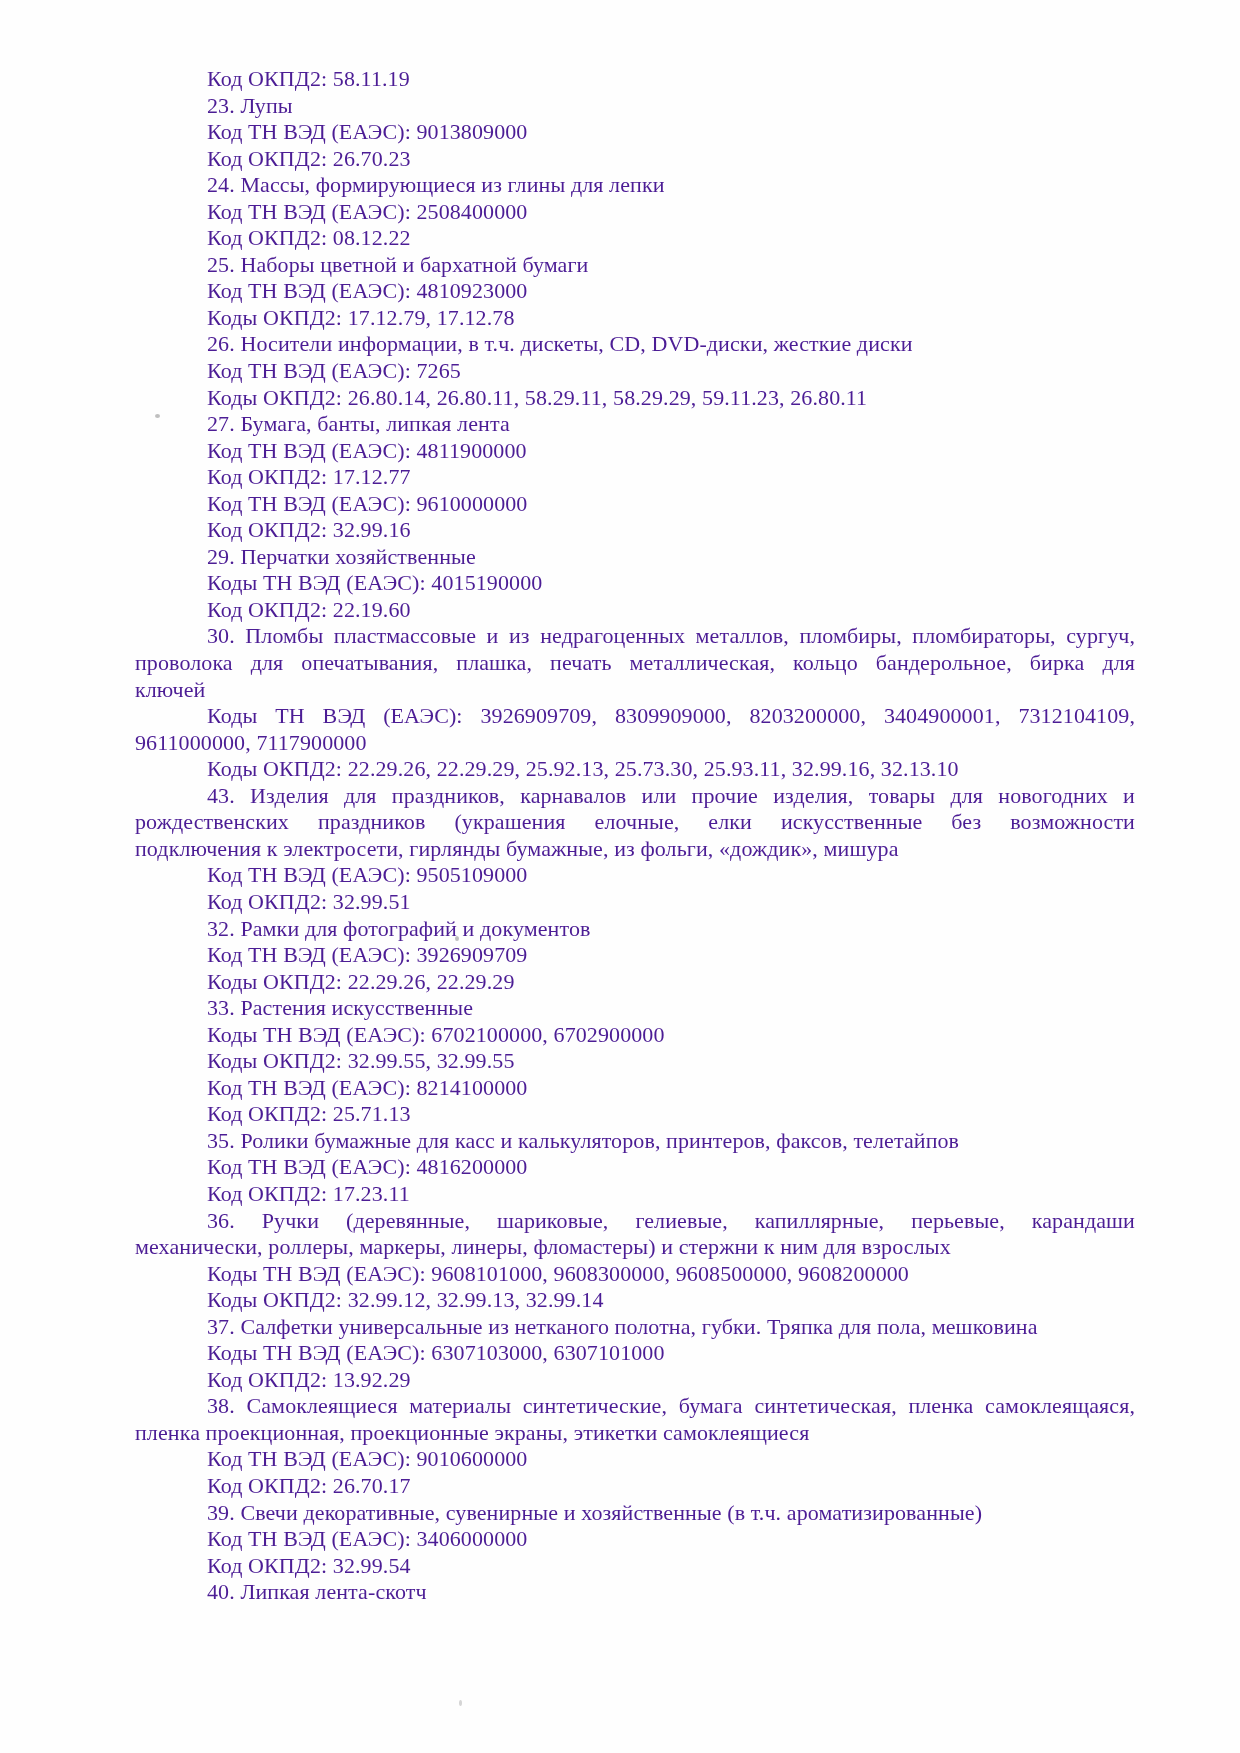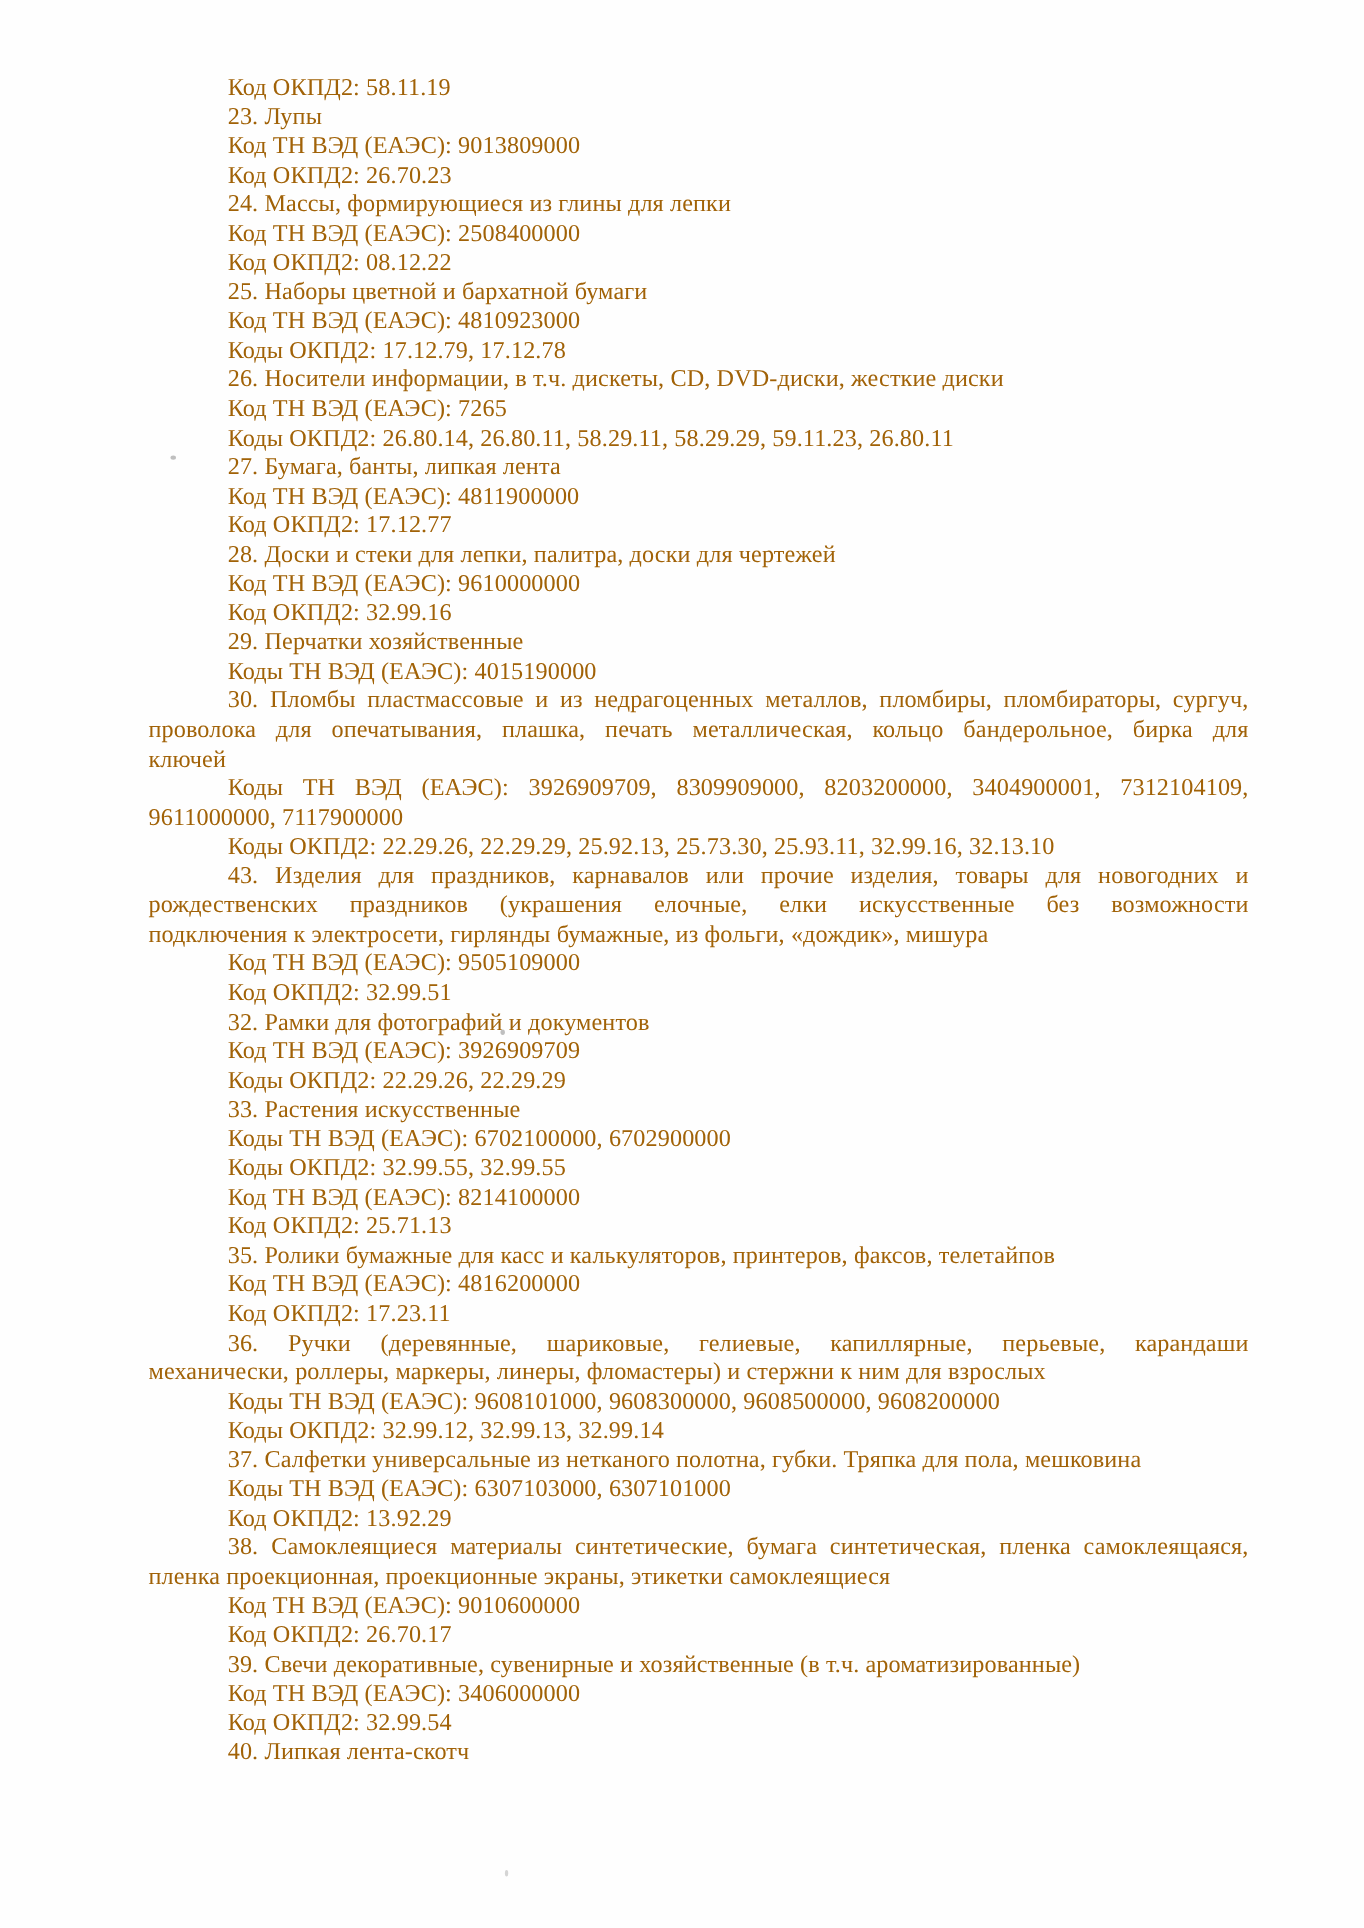--- a/index.html
+++ b/index.html
@@ -15,21 +15,21 @@
     overflow: hidden;
     font-family: "Liberation Serif", "DejaVu Serif", serif;
   }
   .doc {
     position: absolute;
     left: 135px;
     top: 66px;
     width: 1000px;
     font-size: 22px;
     line-height: 26.55px;
-    color: #a16207;
+    color: #4c1d95;
     letter-spacing: 0.1px;
     filter: blur(0.3px);
   }
   .line {
     white-space: nowrap;
   }
   .line.indent {
     padding-left: 72px;
   }
   .line.justify {
@@ -61,25 +61,25 @@
       <div class="line indent">Код ОКПД2: 08.12.22</div>
       <div class="line indent">25. Наборы цветной и бархатной бумаги</div>
       <div class="line indent">Код ТН ВЭД (ЕАЭС): 4810923000</div>
       <div class="line indent">Коды ОКПД2: 17.12.79, 17.12.78</div>
       <div class="line indent">26. Носители информации, в т.ч. дискеты, CD, DVD-диски, жесткие диски</div>
       <div class="line indent">Код ТН ВЭД (ЕАЭС): 7265</div>
       <div class="line indent">Коды ОКПД2: 26.80.14, 26.80.11, 58.29.11, 58.29.29, 59.11.23, 26.80.11</div>
       <div class="line indent">27. Бумага, банты, липкая лента</div>
       <div class="line indent">Код ТН ВЭД (ЕАЭС): 4811900000</div>
       <div class="line indent">Код ОКПД2: 17.12.77</div>
-      <div class="line indent">28. Доски и стеки для лепки, палитра, доски для чертежей</div>
       <div class="line indent">Код ТН ВЭД (ЕАЭС): 9610000000</div>
       <div class="line indent">Код ОКПД2: 32.99.16</div>
       <div class="line indent">29. Перчатки хозяйственные</div>
       <div class="line indent">Коды ТН ВЭД (ЕАЭС): 4015190000</div>
+      <div class="line indent">Код ОКПД2: 22.19.60</div>
       <div class="line indent justify">30. Пломбы пластмассовые и из недрагоценных металлов, пломбиры, пломбираторы, сургуч,</div>
       <div class="line justify">проволока для опечатывания, плашка, печать металлическая, кольцо бандерольное, бирка для</div>
       <div class="line">ключей</div>
       <div class="line indent justify">Коды ТН ВЭД (ЕАЭС): 3926909709, 8309909000, 8203200000, 3404900001, 7312104109,</div>
       <div class="line">9611000000, 7117900000</div>
       <div class="line indent">Коды ОКПД2: 22.29.26, 22.29.29, 25.92.13, 25.73.30, 25.93.11, 32.99.16, 32.13.10</div>
       <div class="line indent justify">43. Изделия для праздников, карнавалов или прочие изделия, товары для новогодних и</div>
       <div class="line justify">рождественских праздников (украшения елочные, елки искусственные без возможности</div>
       <div class="line">подключения к электросети, гирлянды бумажные, из фольги, «дождик», мишура</div>
       <div class="line indent">Код ТН ВЭД (ЕАЭС): 9505109000</div>

